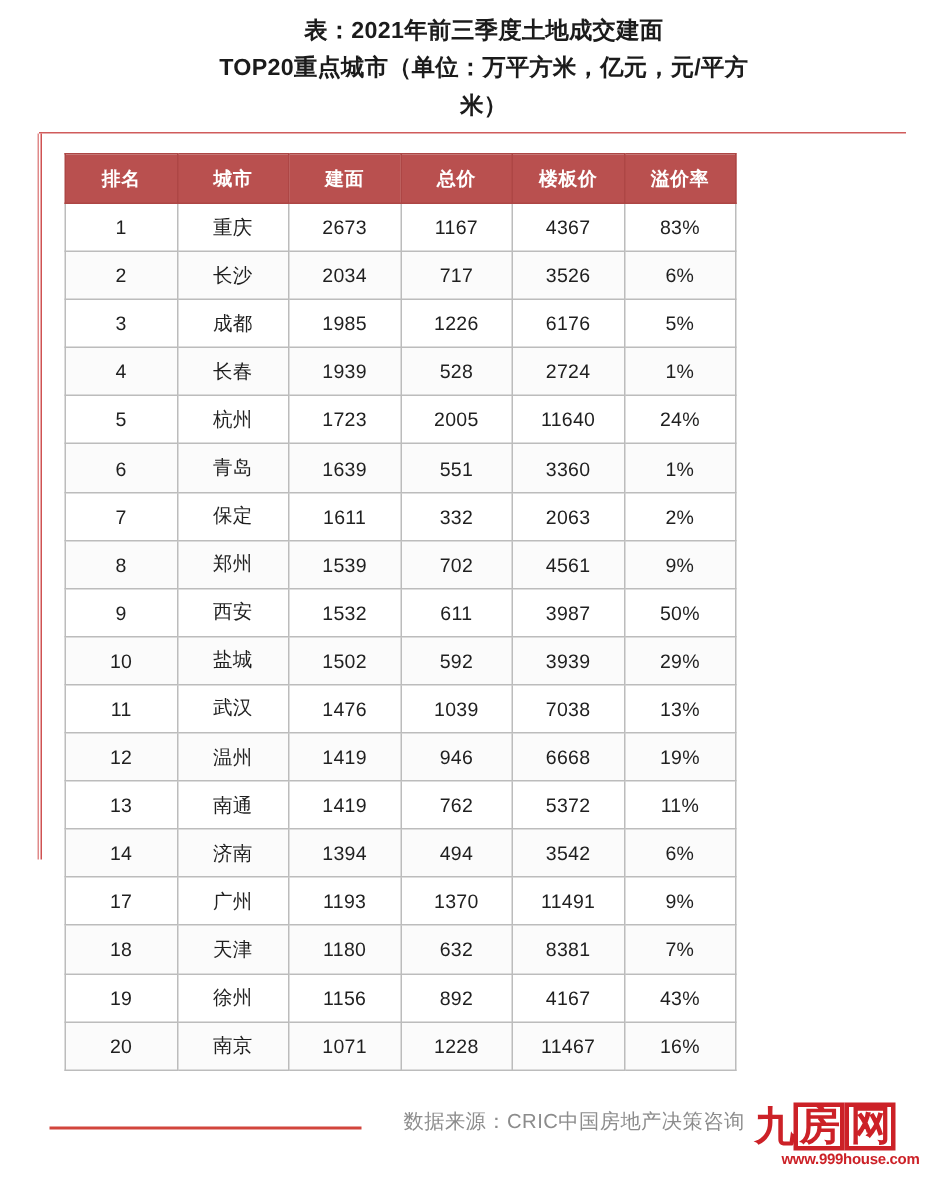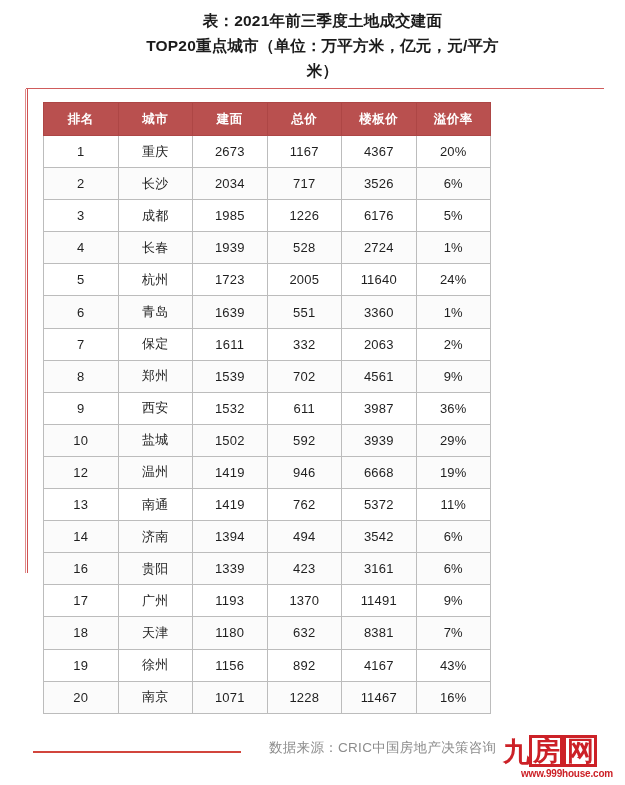--- a/index.html
+++ b/index.html
@@ -178,21 +178,21 @@
         <th>溢价率</th>
       </tr>
     </thead>
     <tbody id="table-body">
         <tr>
           <td>1</td>
           <td class="city-cell">重庆</td>
           <td>2673</td>
           <td>1167</td>
           <td>4367</td>
-          <td>20%</td>
+          <td>83%</td>
         </tr>
         <tr class="alt">
           <td>2</td>
           <td class="city-cell">长沙</td>
           <td>2034</td>
           <td>717</td>
           <td>3526</td>
           <td>6%</td>
         </tr>
         <tr>
@@ -242,30 +242,38 @@
           <td>702</td>
           <td>4561</td>
           <td>9%</td>
         </tr>
         <tr>
           <td>9</td>
           <td class="city-cell">西安</td>
           <td>1532</td>
           <td>611</td>
           <td>3987</td>
-          <td>36%</td>
+          <td>50%</td>
         </tr>
         <tr class="alt">
           <td>10</td>
           <td class="city-cell">盐城</td>
           <td>1502</td>
           <td>592</td>
           <td>3939</td>
           <td>29%</td>
         </tr>
+        <tr>
+          <td>11</td>
+          <td class="city-cell">武汉</td>
+          <td>1476</td>
+          <td>1039</td>
+          <td>7038</td>
+          <td>13%</td>
+        </tr>
         <tr class="alt">
           <td>12</td>
           <td class="city-cell">温州</td>
           <td>1419</td>
           <td>946</td>
           <td>6668</td>
           <td>19%</td>
         </tr>
         <tr>
           <td>13</td>
@@ -274,28 +282,20 @@
           <td>762</td>
           <td>5372</td>
           <td>11%</td>
         </tr>
         <tr class="alt">
           <td>14</td>
           <td class="city-cell">济南</td>
           <td>1394</td>
           <td>494</td>
           <td>3542</td>
-          <td>6%</td>
-        </tr>
-        <tr class="alt">
-          <td>16</td>
-          <td class="city-cell">贵阳</td>
-          <td>1339</td>
-          <td>423</td>
-          <td>3161</td>
           <td>6%</td>
         </tr>
         <tr>
           <td>17</td>
           <td class="city-cell">广州</td>
           <td>1193</td>
           <td>1370</td>
           <td>11491</td>
           <td>9%</td>
         </tr>

